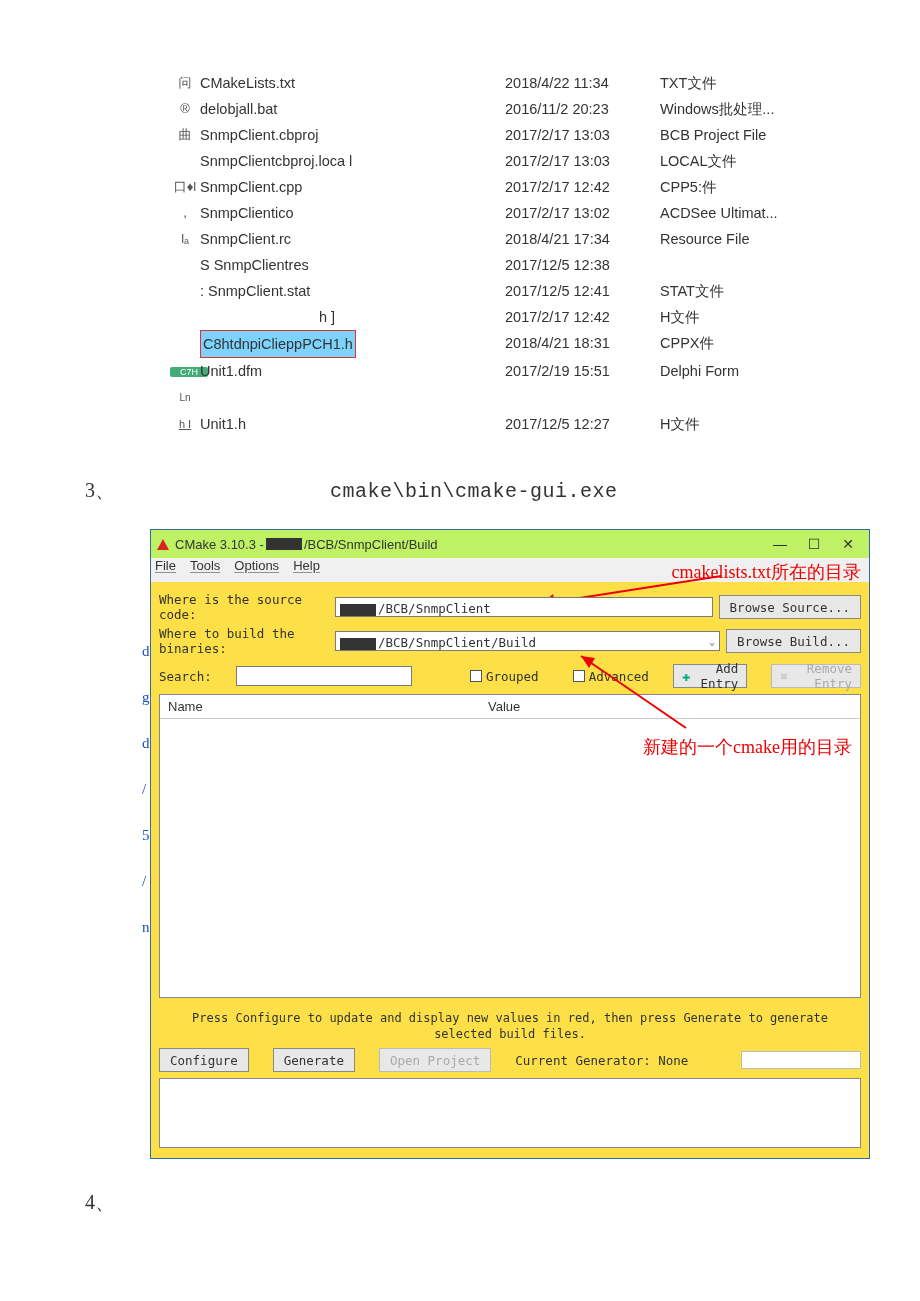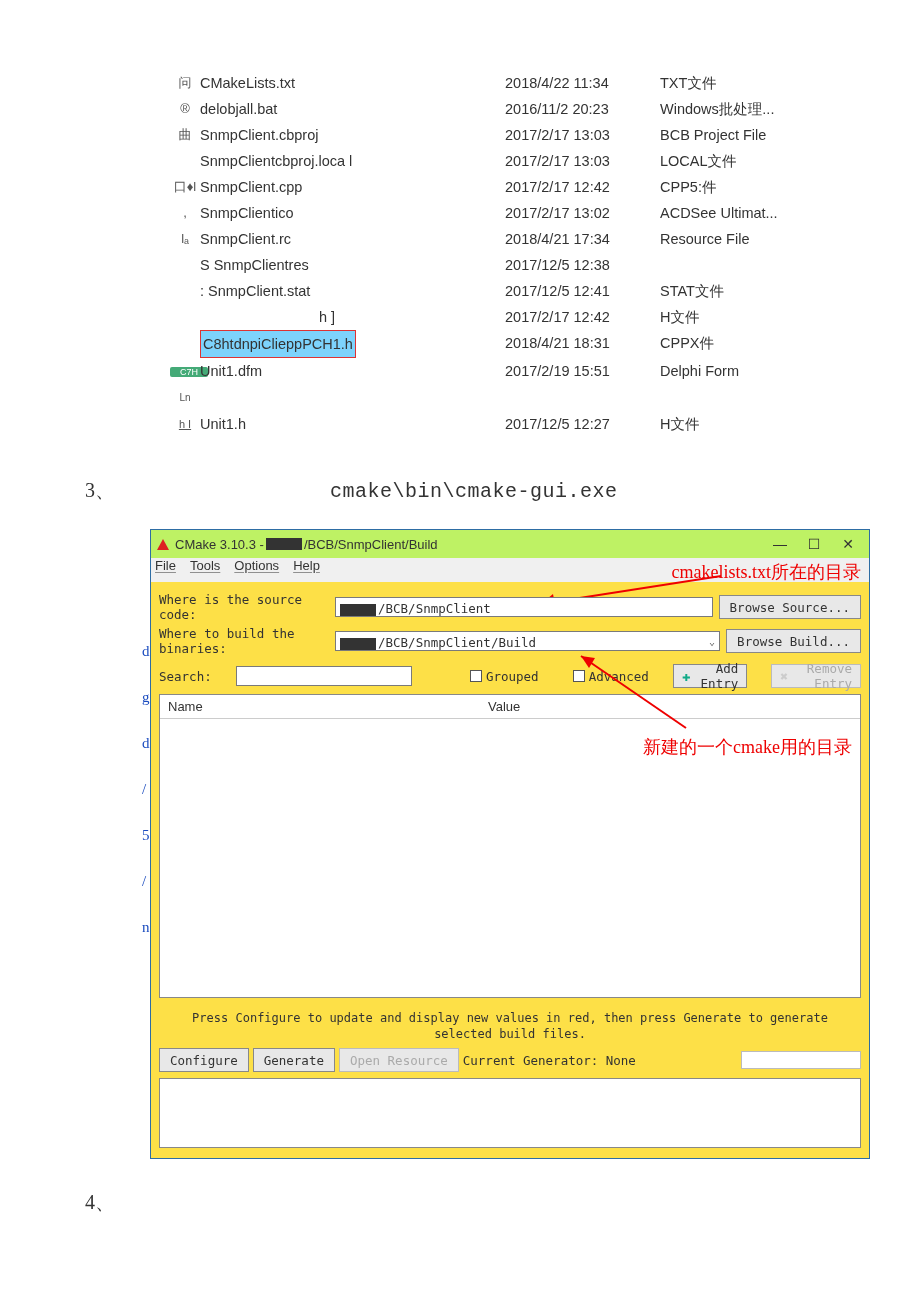--- a/index.html
+++ b/index.html
@@ -147,21 +147,21 @@
   }
   .grid-header .gh-name { width: 320px; }
   .instr {
     text-align: center;
     font-family: SimSun, monospace;
     font-size: 12px;
     margin: 12px 0 6px 0;
     padding: 0 8px;
     line-height: 16px;
   }
-  .bottom-row { display: flex; align-items: center; gap: 4px; }
+  .bottom-row { display: flex; align-items: center; gap: 24px; }
   .output-box {
     border: 1px solid #888;
     background: #fff;
     height: 70px;
     margin-top: 6px;
   }
   .annot {
     position: absolute;
     color: #e00;
     font-family: SimSun, serif;
@@ -388,21 +388,21 @@
     <svg class="arrow" style="top:120px;left:400px" width="180" height="90">
       <line x1="30" y1="6" x2="135" y2="78" stroke="#e00" stroke-width="2"></line>
       <polygon points="30,6 44,8 38,18" fill="#e00"></polygon>
     </svg>
 
     <div class="instr">Press Configure to update and display new values in red, then press Generate to generate selected build files.</div>
 
     <div class="bottom-row">
       <span class="btn">Configure</span>
       <span class="btn">Generate</span>
-      <span class="btn ghost">Open Resource</span>
+      <span class="btn ghost">Open Project</span>
       <span>Current Generator: None</span>
       <span style="flex:1"></span>
       <span class="progress" style="width:120px;height:18px;border:1px solid #bbb"></span>
     </div>
 
     <div class="output-box"></div>
   </div>
 </div>
 
 <div class="step-4">4、</div>

